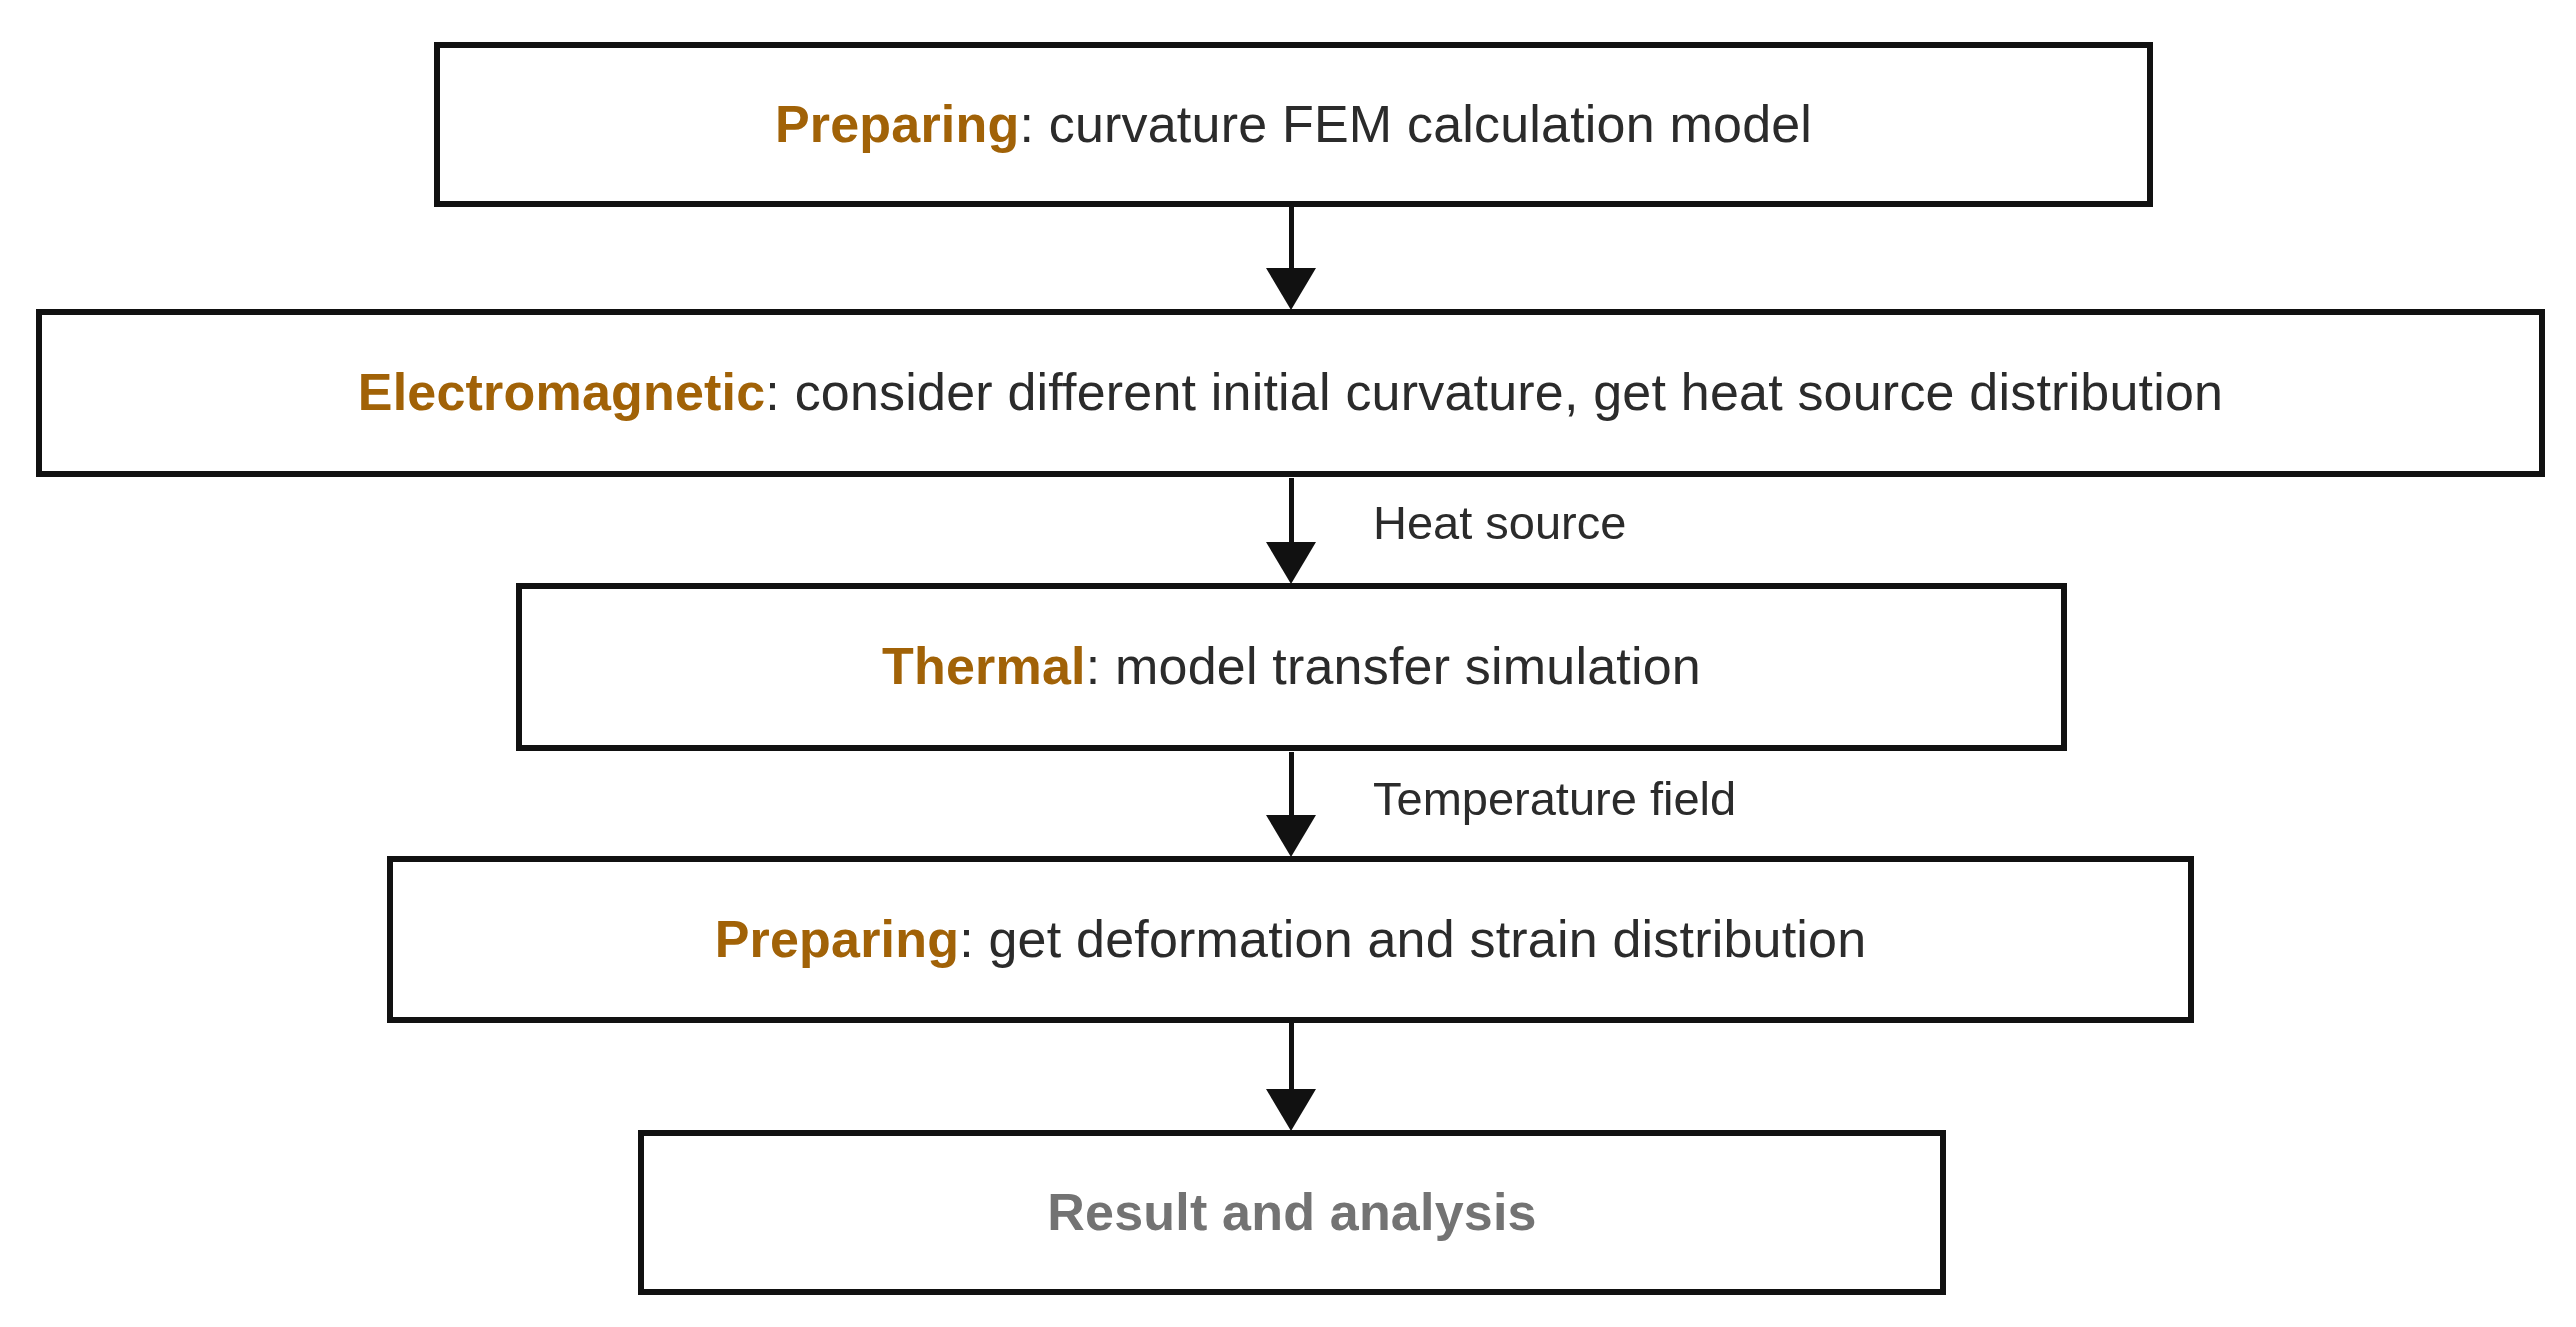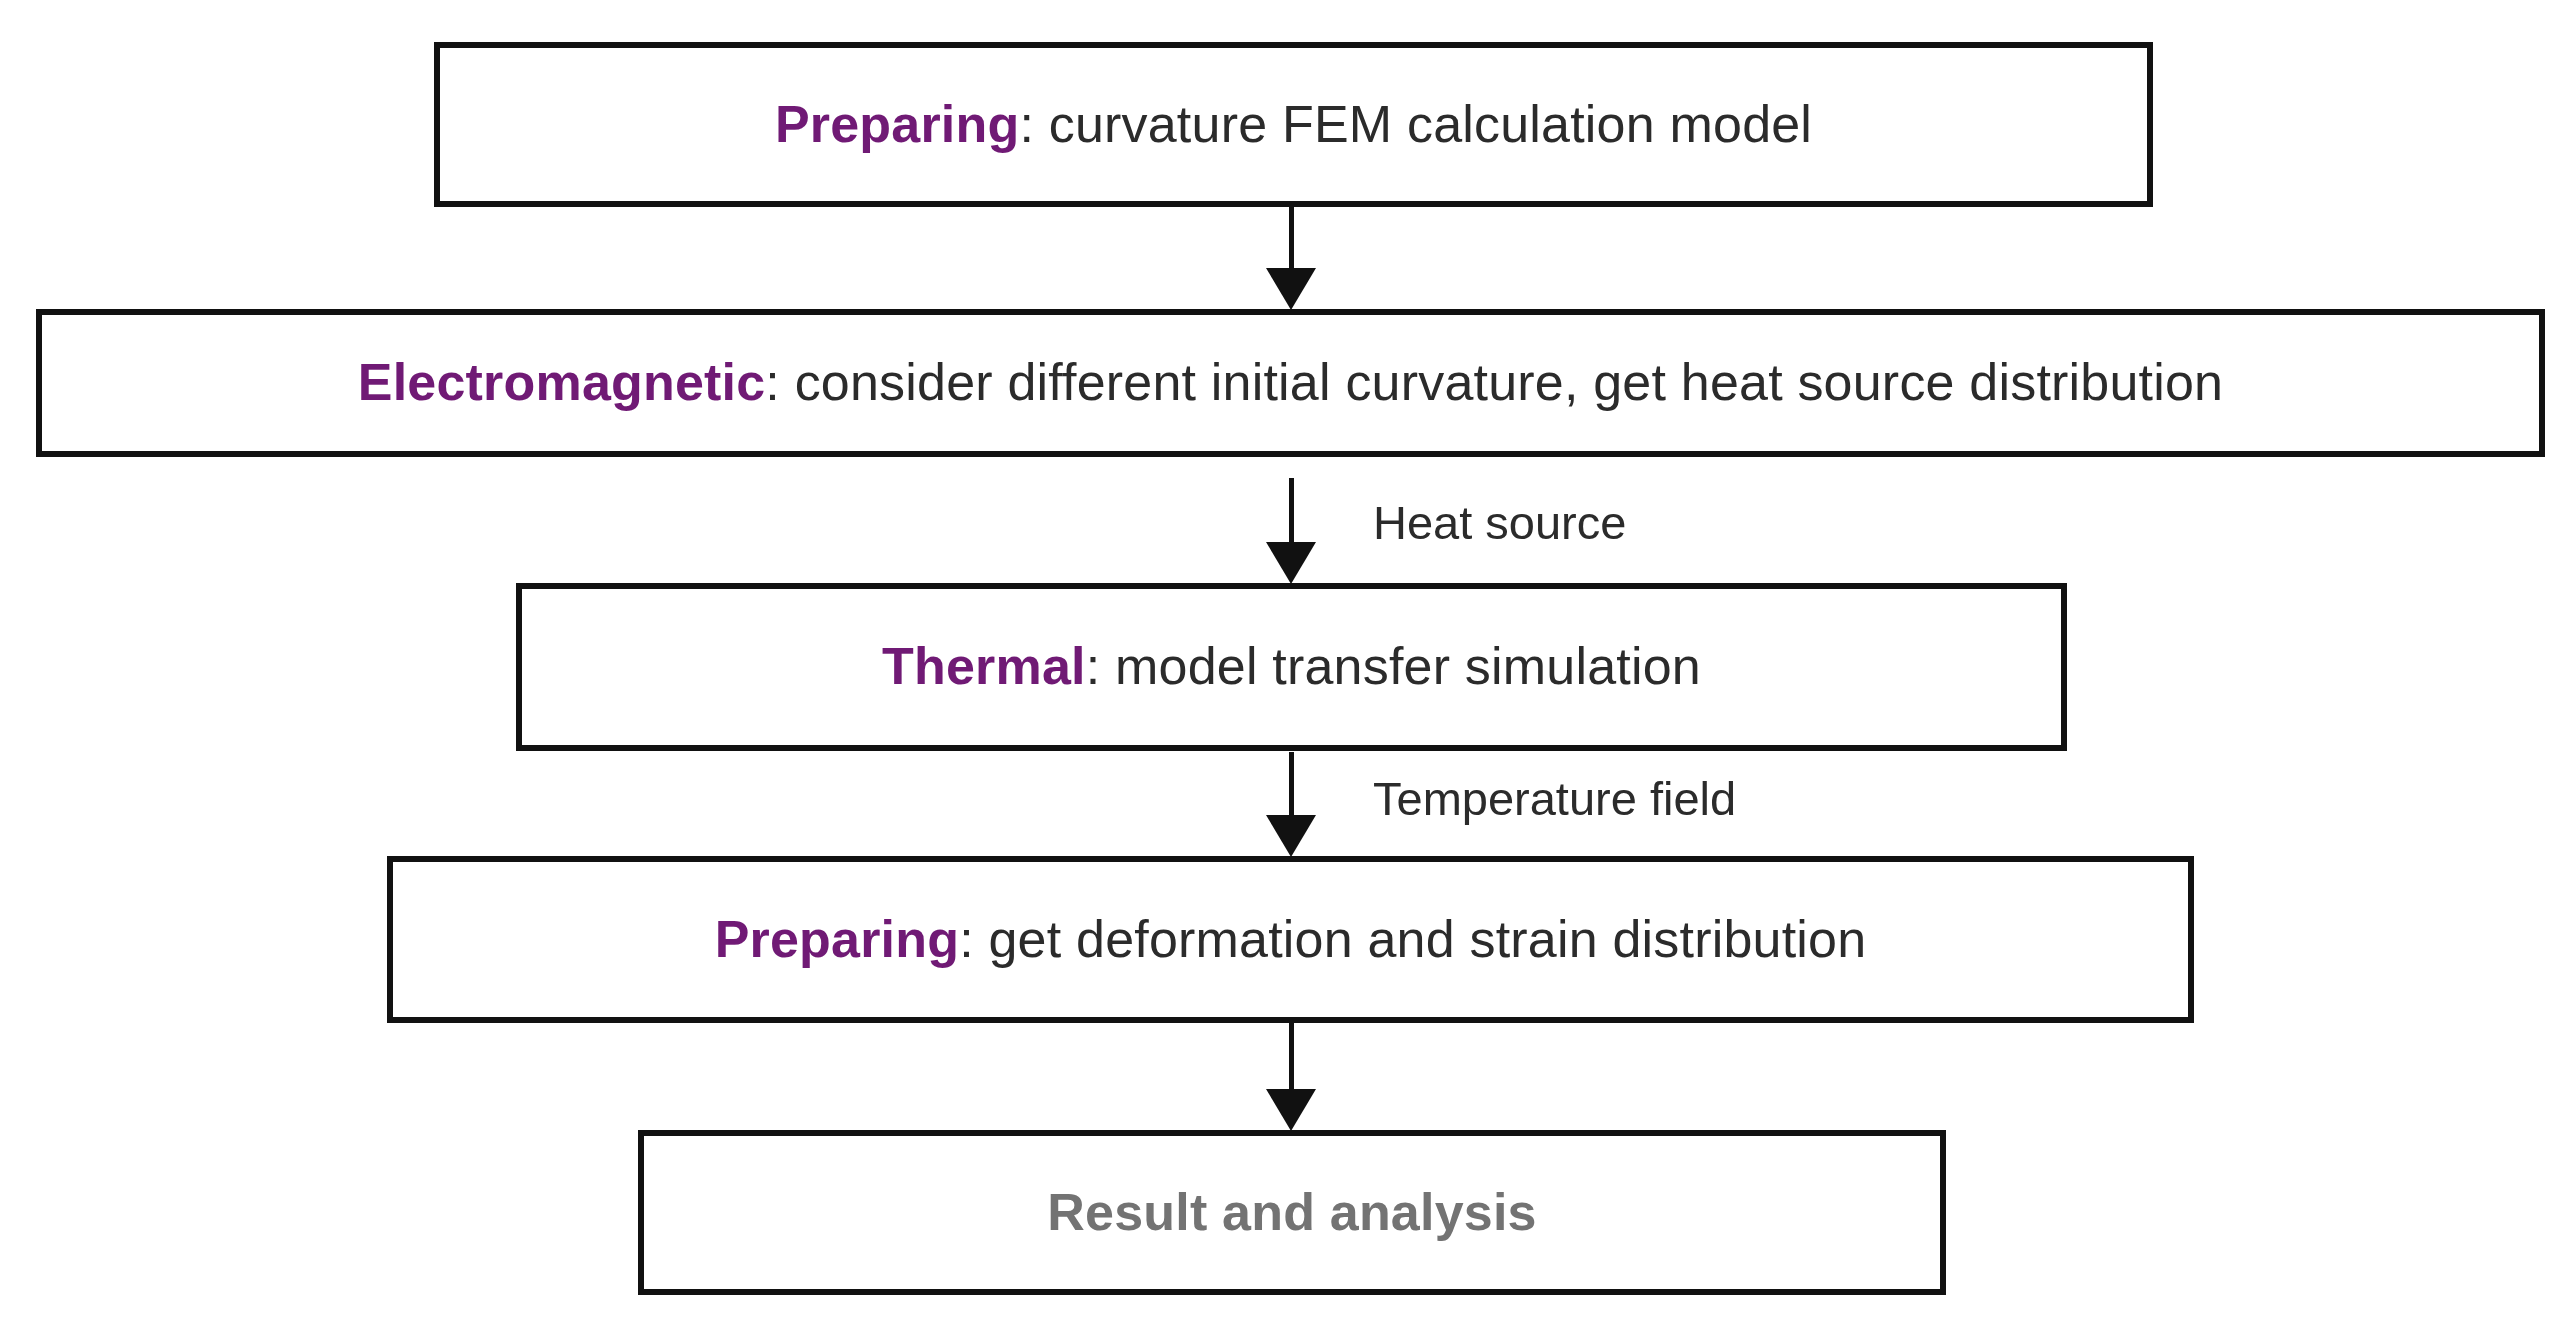--- a/index.html
+++ b/index.html
@@ -26,30 +26,30 @@
   }
   .node-text {
     font-size: 52px;
     color: #2b2b2b;
     line-height: 1.1;
     white-space: nowrap;
     letter-spacing: 0.2px;
   }
   .node-text .lead {
     font-weight: bold;
-    color: #701a75;
+    color: #a16207;
   }
   .node-text.all-bold {
     font-weight: bold;
     color: #737373;
   }
 
   
   #node-preparing     { left: 434px;  top: 42px;   width: 1719px; height: 165px; }
-  #node-electromagnetic { left: 36px; top: 309px;  width: 2509px; height: 148px; }
+  #node-electromagnetic { left: 36px; top: 309px;  width: 2509px; height: 168px; }
   #node-thermal       { left: 516px;  top: 583px;  width: 1551px; height: 168px; }
   #node-mechanical    { left: 387px;  top: 856px;  width: 1807px; height: 167px; }
   #node-result        { left: 638px;  top: 1130px; width: 1308px; height: 165px; }
 
   
   .connector {
     position: absolute;
     left: 1261px;
     width: 61px;
   }

